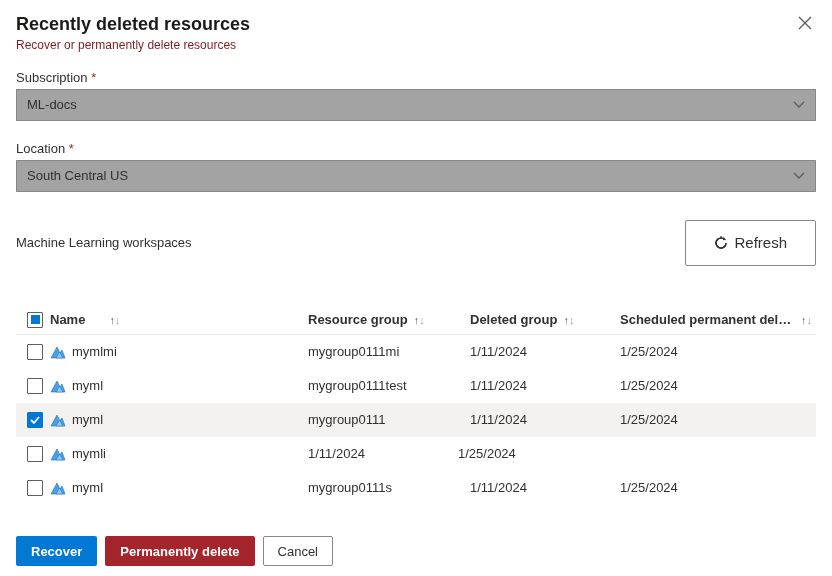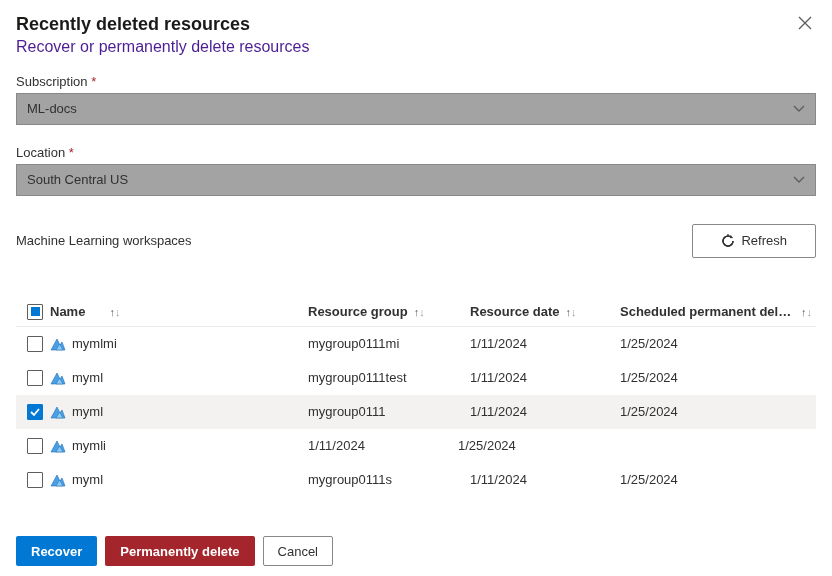--- a/index.html
+++ b/index.html
@@ -22,22 +22,22 @@
       justify-content: space-between;
       align-items: flex-start;
     }
     .title {
       font-size: 18px;
       font-weight: 600;
       color: #1b1a19;
       line-height: 1.2;
     }
     .subtitle {
-      font-size: 16px;
-      color: #4c1d95;
+      font-size: 12px;
+      color: #7f1d1d;
       margin-top: 2px;
     }
     .close-btn {
       font-size: 16px;
       color: #605e5c;
       cursor: pointer;
       padding: 2px 4px;
     }
     .field-group {
       margin-top: 18px;
@@ -80,26 +80,26 @@
       align-items: center;
       margin-top: 28px;
     }
     .section-label {
       font-size: 13px;
       color: #323130;
     }
     .refresh-btn {
       border: 1px solid #8a8886;
       background: #fff;
-      height: 34px;
+      height: 46px;
       padding: 0 28px;
       display: flex;
       align-items: center;
       gap: 6px;
-      font-size: 13px;
+      font-size: 15px;
       cursor: pointer;
       border-radius: 2px;
     }
     .refresh-icon svg {
       display: block;
     }
 
     .table-wrap {
       margin-top: 40px;
       width: 100%;
@@ -302,21 +302,21 @@
     </div>
     <div class="col-name">
       <span class="hdr-text">Name</span>
       <span class="sort-icons">↑<span style="opacity:.6">↓</span></span>
     </div>
     <div class="col-rg">
       <span class="hdr-text">Resource group</span>
       <span class="sort-icons">↑<span style="opacity:.6">↓</span></span>
     </div>
     <div class="col-deleted">
-      <span class="hdr-text">Resource date</span>
+      <span class="hdr-text">Deleted group</span>
       <span class="sort-icons">↑<span style="opacity:.6">↓</span></span>
     </div>
     <div class="col-scheduled">
       <span class="hdr-text">Scheduled permanent deleti…</span>
       <span class="sort-icons">↑<span style="opacity:.6">↓</span></span>
     </div>
   </div>
   <div id="table-body">
       <div class="tbody-row ">
         <div class="col-check">

